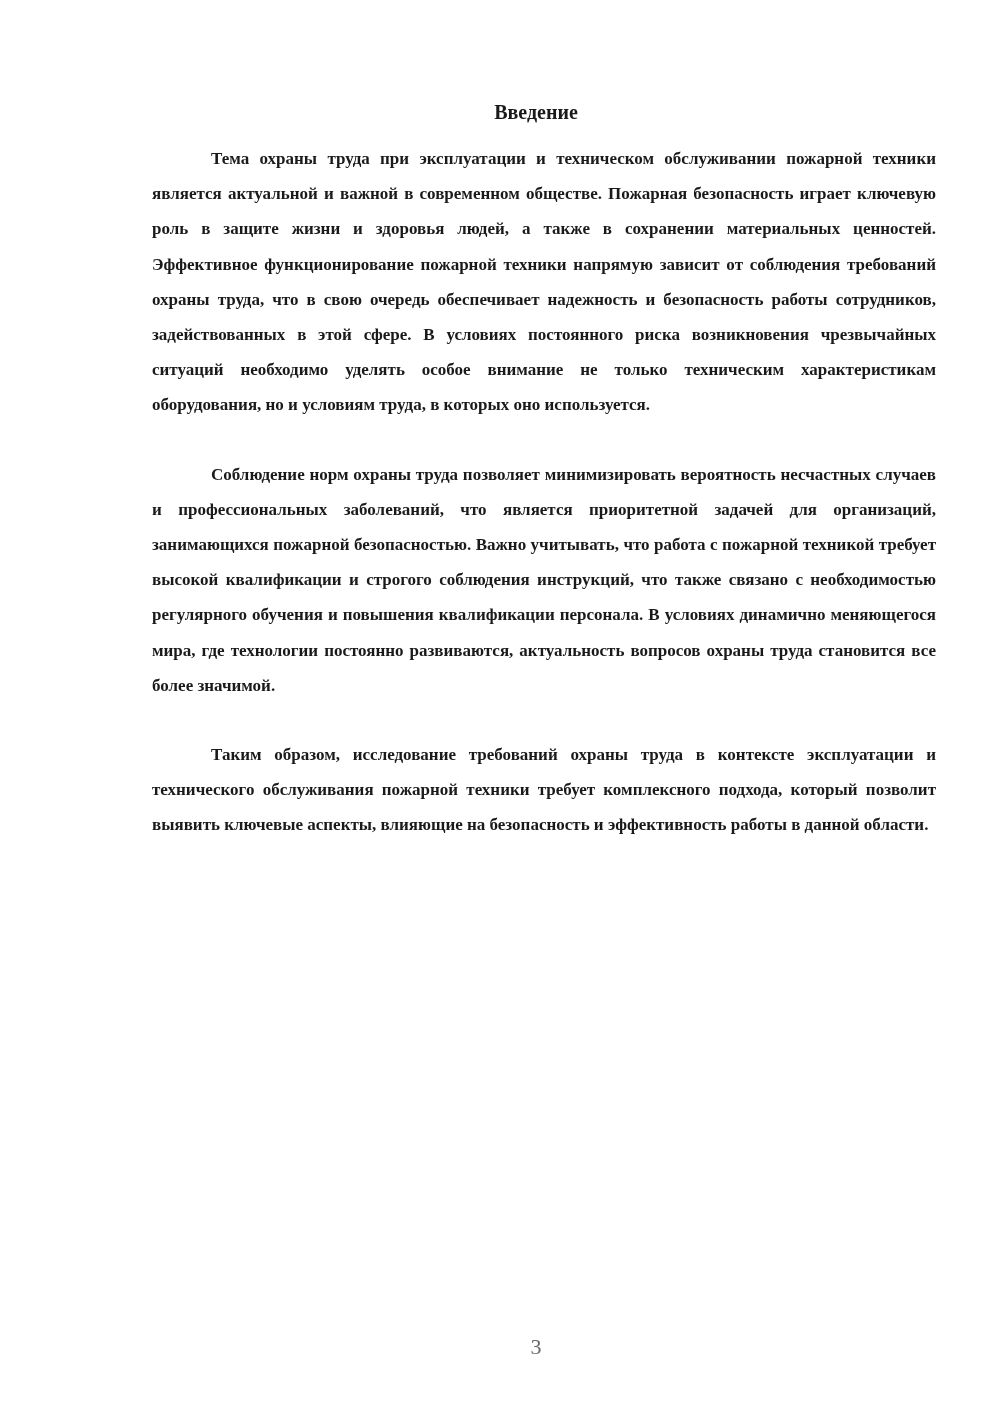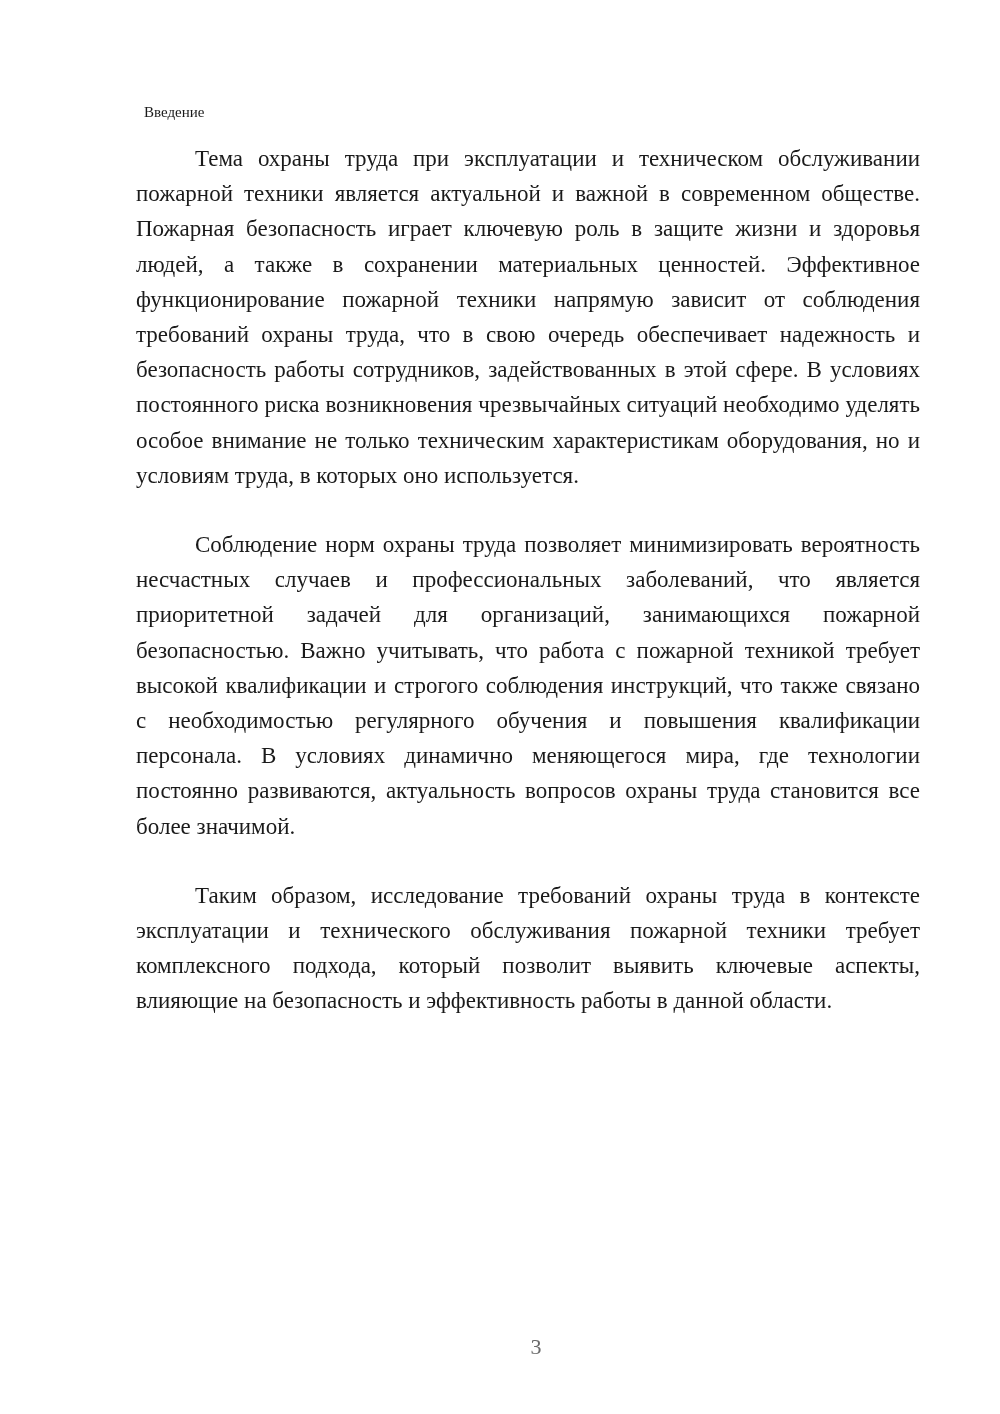--- a/index.html
+++ b/index.html
@@ -5,25 +5,25 @@
     html, body { margin: 0; padding: 0; background: #ffffff; }
     body { width: 1000px; height: 1414px; position: relative; overflow: hidden; }
     .page {
       position: absolute; left: 0; top: 0; width: 1000px; height: 1414px;
       background: #ffffff;
       font-family: "Liberation Serif", "DejaVu Serif", serif;
       color: #1a1a1a;
     }
     .title {
       position: absolute; top: 98px; left: 144px; width: 784px;
-      font-weight: normal; font-size: 15px; line-height: 28px;
+      text-align: center; font-weight: bold; font-size: 20px; line-height: 28px;
     }
     .body-text {
-      position: absolute; left: 136px; width: 784px; top: 141px;
-      font-size: 23px; line-height: 35.2px;
+      position: absolute; left: 152px; width: 784px; top: 141px;
+      font-size: 17px; line-height: 35.2px; font-weight: bold;
     }
     .para {
       margin: 0; text-align: justify; text-indent: 59px;
       text-align-last: left;
     }
     .para + .para { margin-top: 34px; }
     .page-number {
       position: absolute; top: 1334px; left: 0; width: 1072px;
       text-align: center; font-size: 22px; color: #6a6a6a;
     }

